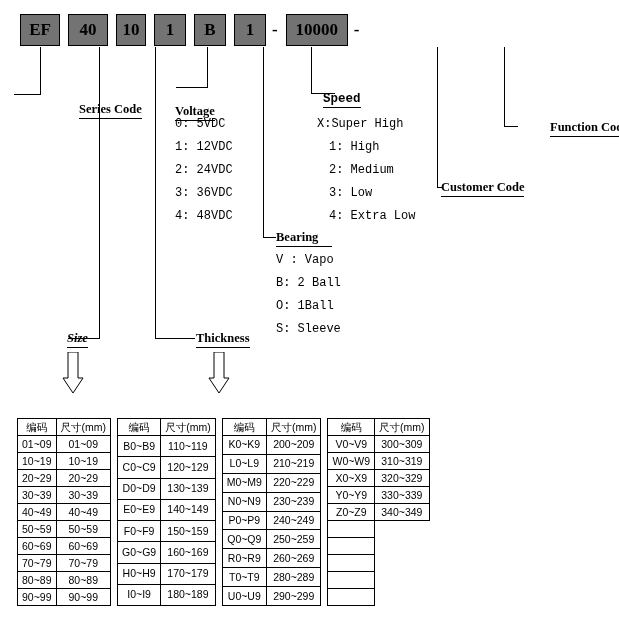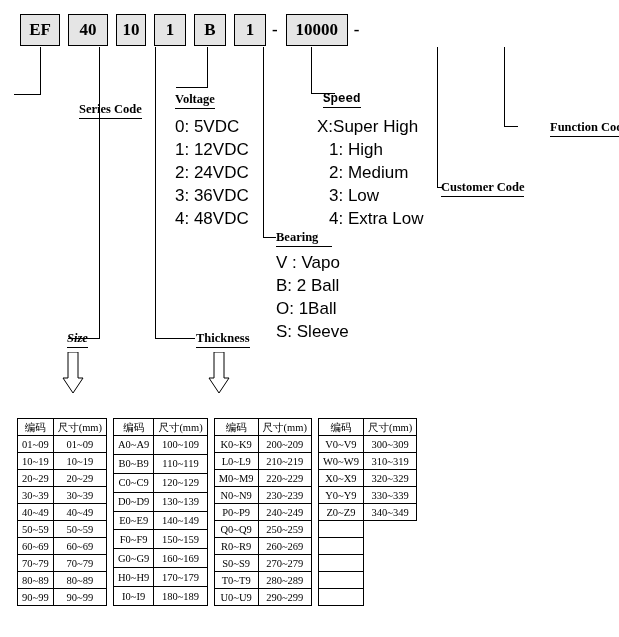--- a/index.html
+++ b/index.html
@@ -35,21 +35,21 @@
     min-width: 30px;
     display: flex;
     align-items: center;
     justify-content: center;
     font-family: "Liberation Serif", serif;
     font-weight: bold;
     font-size: 17px;
     margin-right: 8px;
     padding: 0 6px;
     box-sizing: border-box;
-    background: #e5e5e5;
+    background: #737373;
   }
   .pn-dash {
     font-weight: bold;
     font-size: 17px;
     margin-right: 8px;
     margin-left: -2px;
   }
 
   
   .vline {
@@ -68,41 +68,41 @@
     position: absolute;
     font-family: "Liberation Serif", serif;
     font-weight: bold;
     font-size: 12.5px;
     white-space: nowrap;
     border-bottom: 1px solid #000;
     padding-bottom: 1px;
   }
   .opt {
     position: absolute;
-    font-family: Liberation Sans, sans-serif;
-    font-size: 17px;
+    font-family: Liberation Mono, monospace;
+    font-size: 12px;
     white-space: nowrap;
     text-align: center;
   }
 
   
   .arrow {
     position: absolute;
   }
 
   
   .tbl-wrap {
     position: absolute;
     left: 17px;
     top: 418px;
     display: flex;
   }
   table.code-tbl {
     border-collapse: collapse;
-    font-family: Liberation Serif, serif;
+    font-family: Liberation Sans, sans-serif;
     font-size: 10.5px;
   }
   table.code-tbl td, table.code-tbl th {
     border: 1px solid #000;
     height: 16px;
     text-align: center;
     font-weight: normal;
     padding: 0 4px;
     white-space: nowrap;
     line-height: 15px;
@@ -148,21 +148,21 @@
   <div class="vline" style="left:263px; top:47px; height:190px;"></div>
   <div class="hline" style="left:263px; top:237px; width:13px;"></div>
 
   <div class="vline" style="left:99px; top:47px; height:291px;"></div>
   <div class="hline" style="left:68px; top:338px; width:32px;"></div>
 
   <div class="vline" style="left:155px; top:47px; height:291px;"></div>
   <div class="hline" style="left:155px; top:338px; width:40px;"></div>
 
   <div class="lbl" style="left:31px;  top:102px;margin-left:48px;">Series Code</div>
-  <div class="lbl" style="left:175px; top:92px;">Voltage</div>
+  <div class="lbl" style="left:175px; top:104px;">Voltage</div>
   <div class="lbl" style="left:323px; top:92px;font-family:Liberation Mono, monospace;">Speed</div>
   <div class="lbl" style="left:550px; top:120px;">Function Code</div>
   <div class="lbl" style="left:441px; top:180px;">Customer Code</div>
   <div class="lbl" style="left:276px; top:230px; padding-right:14px;">Bearing</div>
   <div class="lbl" style="left:67px;  top:331px;font-style:italic;">Size</div>
   <div class="lbl" style="left:196px; top:331px;">Thickness</div>
 
   <div class="opt" style="left:175px; top:117px;">0: 5VDC</div>
   <div class="opt" style="left:175px; top:140px;">1: 12VDC</div>
   <div class="opt" style="left:175px; top:163px;">2: 24VDC</div>
@@ -243,24 +243,20 @@
 
     <table class="code-tbl">
       <thead>
         <tr>
           <th>编码</th>
           <th>尺寸(mm)</th>
         </tr>
       </thead>
       <tbody>
         <tr>
-            <td>A0~A9</td>
-            <td>100~109</td>
-          </tr>
-        <tr>
             <td>B0~B9</td>
             <td>110~119</td>
           </tr>
         <tr>
             <td>C0~C9</td>
             <td>120~129</td>
           </tr>
         <tr>
             <td>D0~D9</td>
             <td>130~139</td>
@@ -320,24 +316,20 @@
           </tr>
         <tr>
             <td>Q0~Q9</td>
             <td>250~259</td>
           </tr>
         <tr>
             <td>R0~R9</td>
             <td>260~269</td>
           </tr>
         <tr>
-            <td>S0~S9</td>
-            <td>270~279</td>
-          </tr>
-        <tr>
             <td>T0~T9</td>
             <td>280~289</td>
           </tr>
         <tr>
             <td>U0~U9</td>
             <td>290~299</td>
           </tr>
       </tbody>
     </table>
 

